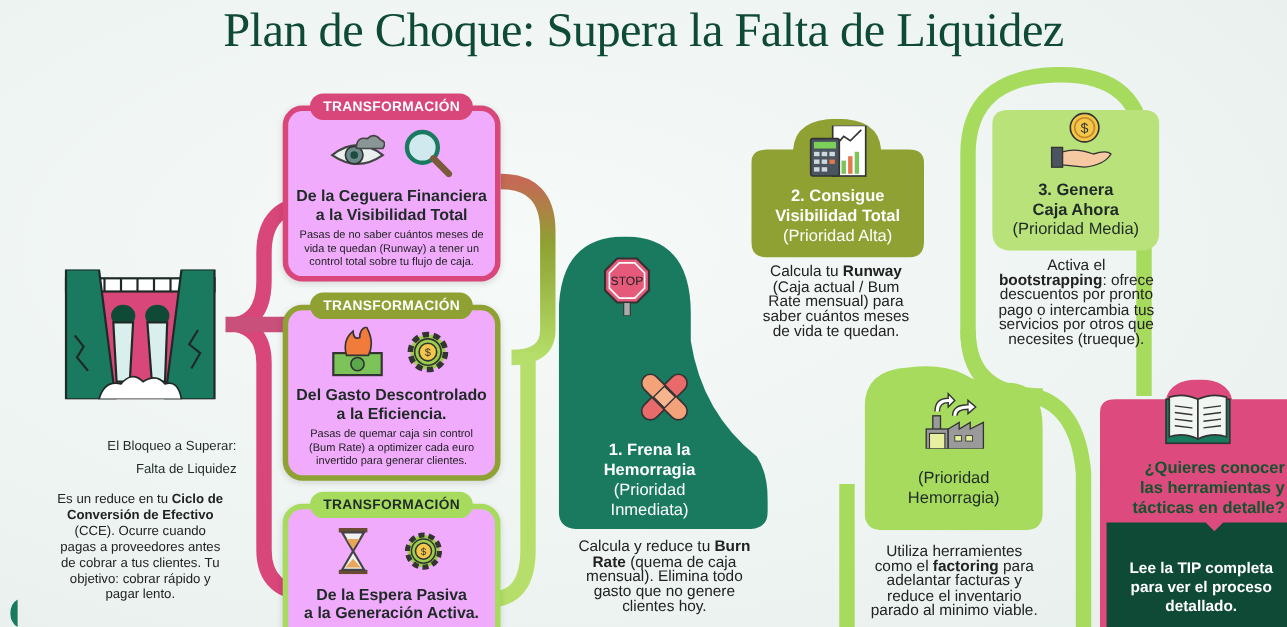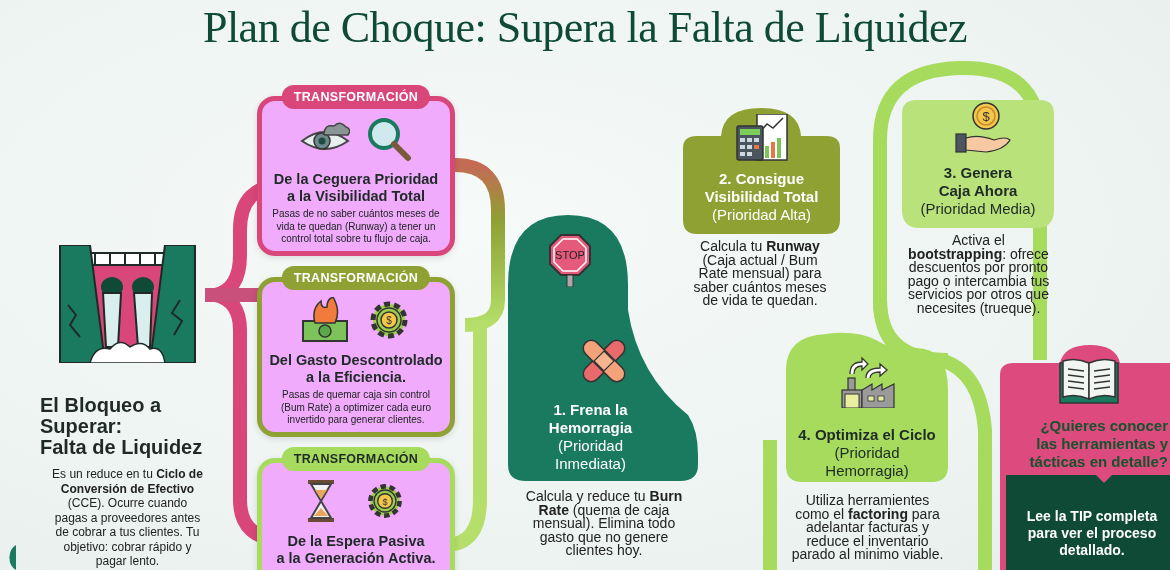--- a/index.html
+++ b/index.html
@@ -15,21 +15,21 @@
     position: absolute; left: 0; top: 2px; width: 1170px; text-align: center;
     font-family: "Liberation Serif", "DejaVu Serif", serif;
     font-size: 44px; color: #0f4a36; letter-spacing: -0.5px;
   }
   b { font-weight: 700; }
 
   
   .ribbon-svg { position: absolute; left: 0; top: 0; }
 
   
-  .intro-title { font-size: 20px; font-weight: 700; text-align: left; line-height: 21px; color: #1f2a26; }
+  .intro-title { font-size: 12px; font-weight: 400; text-align: right; line-height: 21px; color: #1f2a26; }
   .intro-body { font-size: 12px; text-align: center; line-height: 14.5px; color: #222; }
 
   
   .tcard {
     position: absolute; background: #f0abfc; border-radius: 18px;
     border: 5px solid; box-shadow: 0 2px 6px rgba(0,0,0,0.12);
     text-align: center;
   }
   .tcard .badge {
     position: absolute; left: 50%; transform: translateX(-50%); top: -16px;
@@ -122,21 +122,21 @@
         </svg>
     </span>
     <span>
       <svg width="46" height="46" viewBox="0 0 46 46">
           <circle cx="18" cy="18" r="14" fill="#cfe9ef" stroke="#1a7a60" stroke-width="4"></circle>
           <line x1="28" y1="28" x2="42" y2="42" stroke="#7a5a3a" stroke-width="6" stroke-linecap="round"></line>
         </svg>
     </span>
   </div>
   <div class="ctitle">
-    <div>De la Ceguera Prioridad</div>
+    <div>De la Ceguera Financiera</div>
     <div>a la Visibilidad Total</div>
   </div>
   <div class="cbody" style="padding:0 8px;">Pasas de no saber cuántos meses de vida te quedan (Runway) a tener un control total sobre tu flujo de caja.</div>
 </div>
 
 <div class="tcard" style="left:257px;top:277px;width:198px;height:160px;border-color:#8fa132;">
   <div class="badge" style="background:#8fa132;">TRANSFORMACIÓN</div>
   <div class="icons">
     <span>
       <svg width="48" height="46" viewBox="0 0 48 46">
@@ -291,21 +291,20 @@
         <path d="M26 22 Q26 12 40 12 L40 8 L47 14 L40 20 L40 16 Q30 16 30 22" fill="#fff" stroke="#333" stroke-width="1.3"></path>
         <rect x="8" y="22" width="7" height="14" fill="#9a9a9a" stroke="#333" stroke-width="1.2"></rect>
         <rect x="2" y="34" width="20" height="18" fill="#9a9a9a" stroke="#333" stroke-width="1.2"></rect>
         <rect x="5" y="38" width="14" height="14" fill="#e8f0a0" stroke="#333" stroke-width="1"></rect>
         <path d="M22 52 L22 34 L32 28 L32 34 L42 28 L42 34 L54 28 L54 52Z" fill="#9a9a9a" stroke="#333" stroke-width="1.2"></path>
         <rect x="28" y="40" width="6" height="5" fill="#e8f0a0" stroke="#333" stroke-width="0.8"></rect>
         <rect x="38" y="40" width="6" height="5" fill="#e8f0a0" stroke="#333" stroke-width="0.8"></rect>
       </svg>
   </div>
   <div style="position:absolute;left:0;top:96px;width:162px;color:#1f2a26;">
-    <div class="pblock-title">4. Optimiza el Ciclo</div>
     <div class="pblock-sub">(Prioridad</div>
     <div class="pblock-sub">Hemorragia)</div>
   </div>
 </div>
 <div class="abs pdesc" style="left:790px;top:494px;width:155px;">
   <span>Utiliza herramientes como el </span><b>factoring</b><span> para adelantar facturas y reduce el inventario parado al minimo viable.</span>
 </div>
 
 <div class="abs" style="left:1000px;top:345px;width:180px;height:225px;">
   <svg width="180" height="225" viewBox="0 0 180 225" style="position:absolute;left:0;top:0;">

